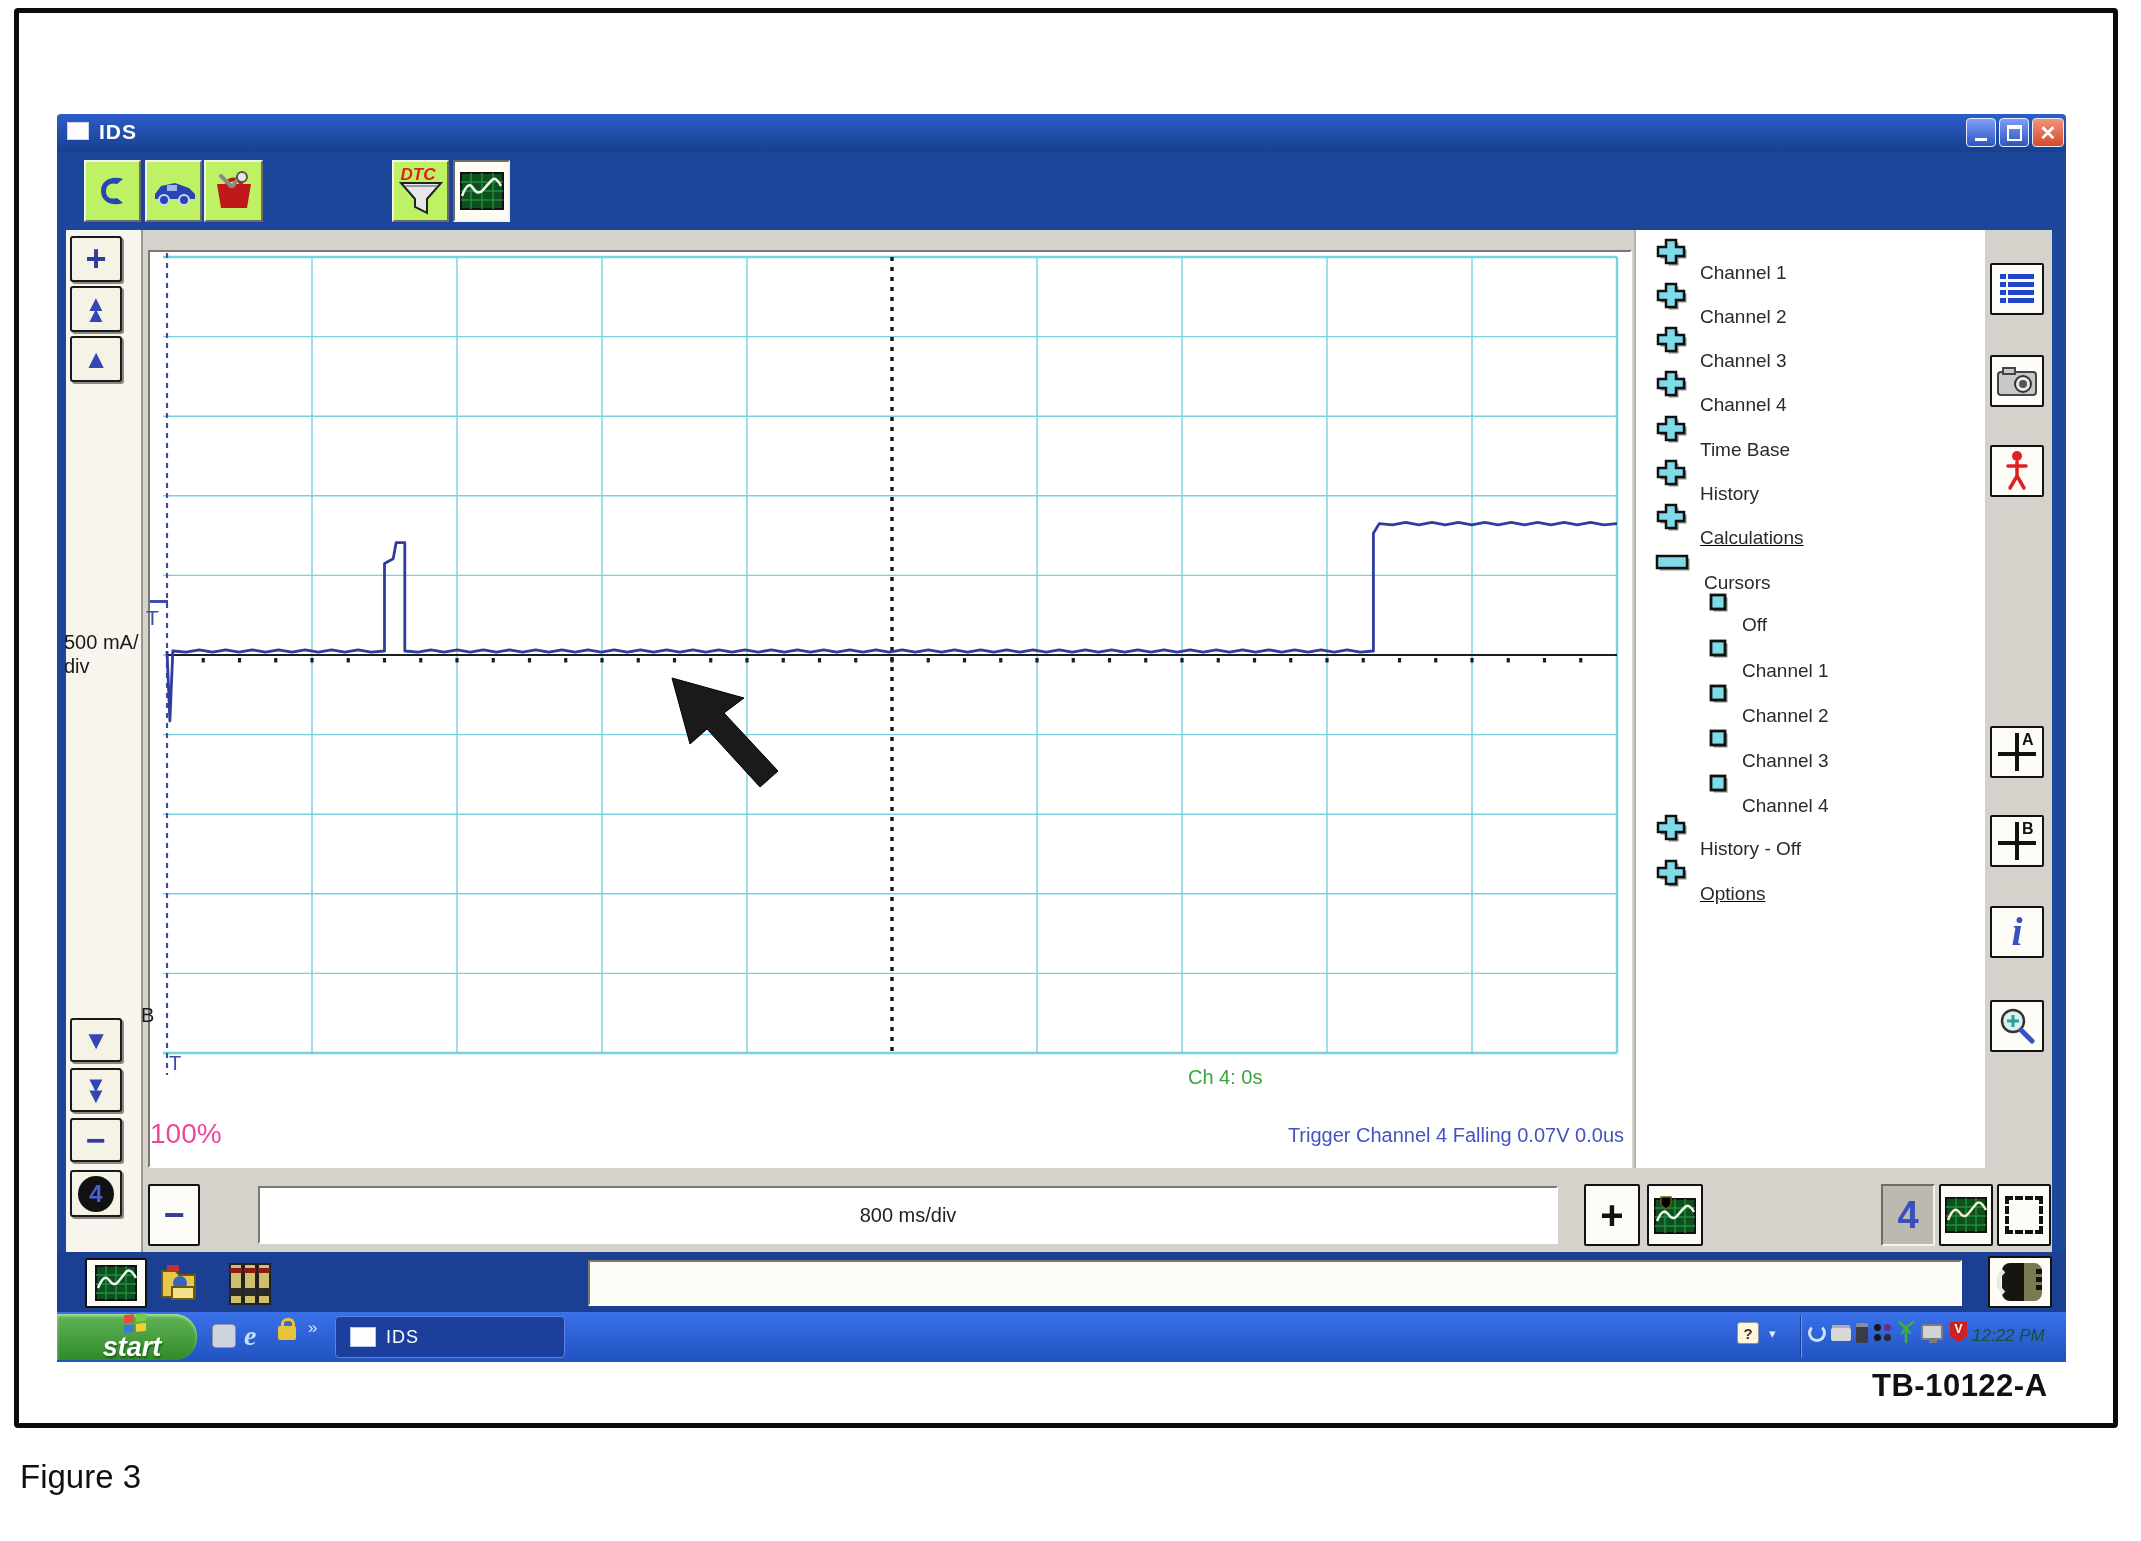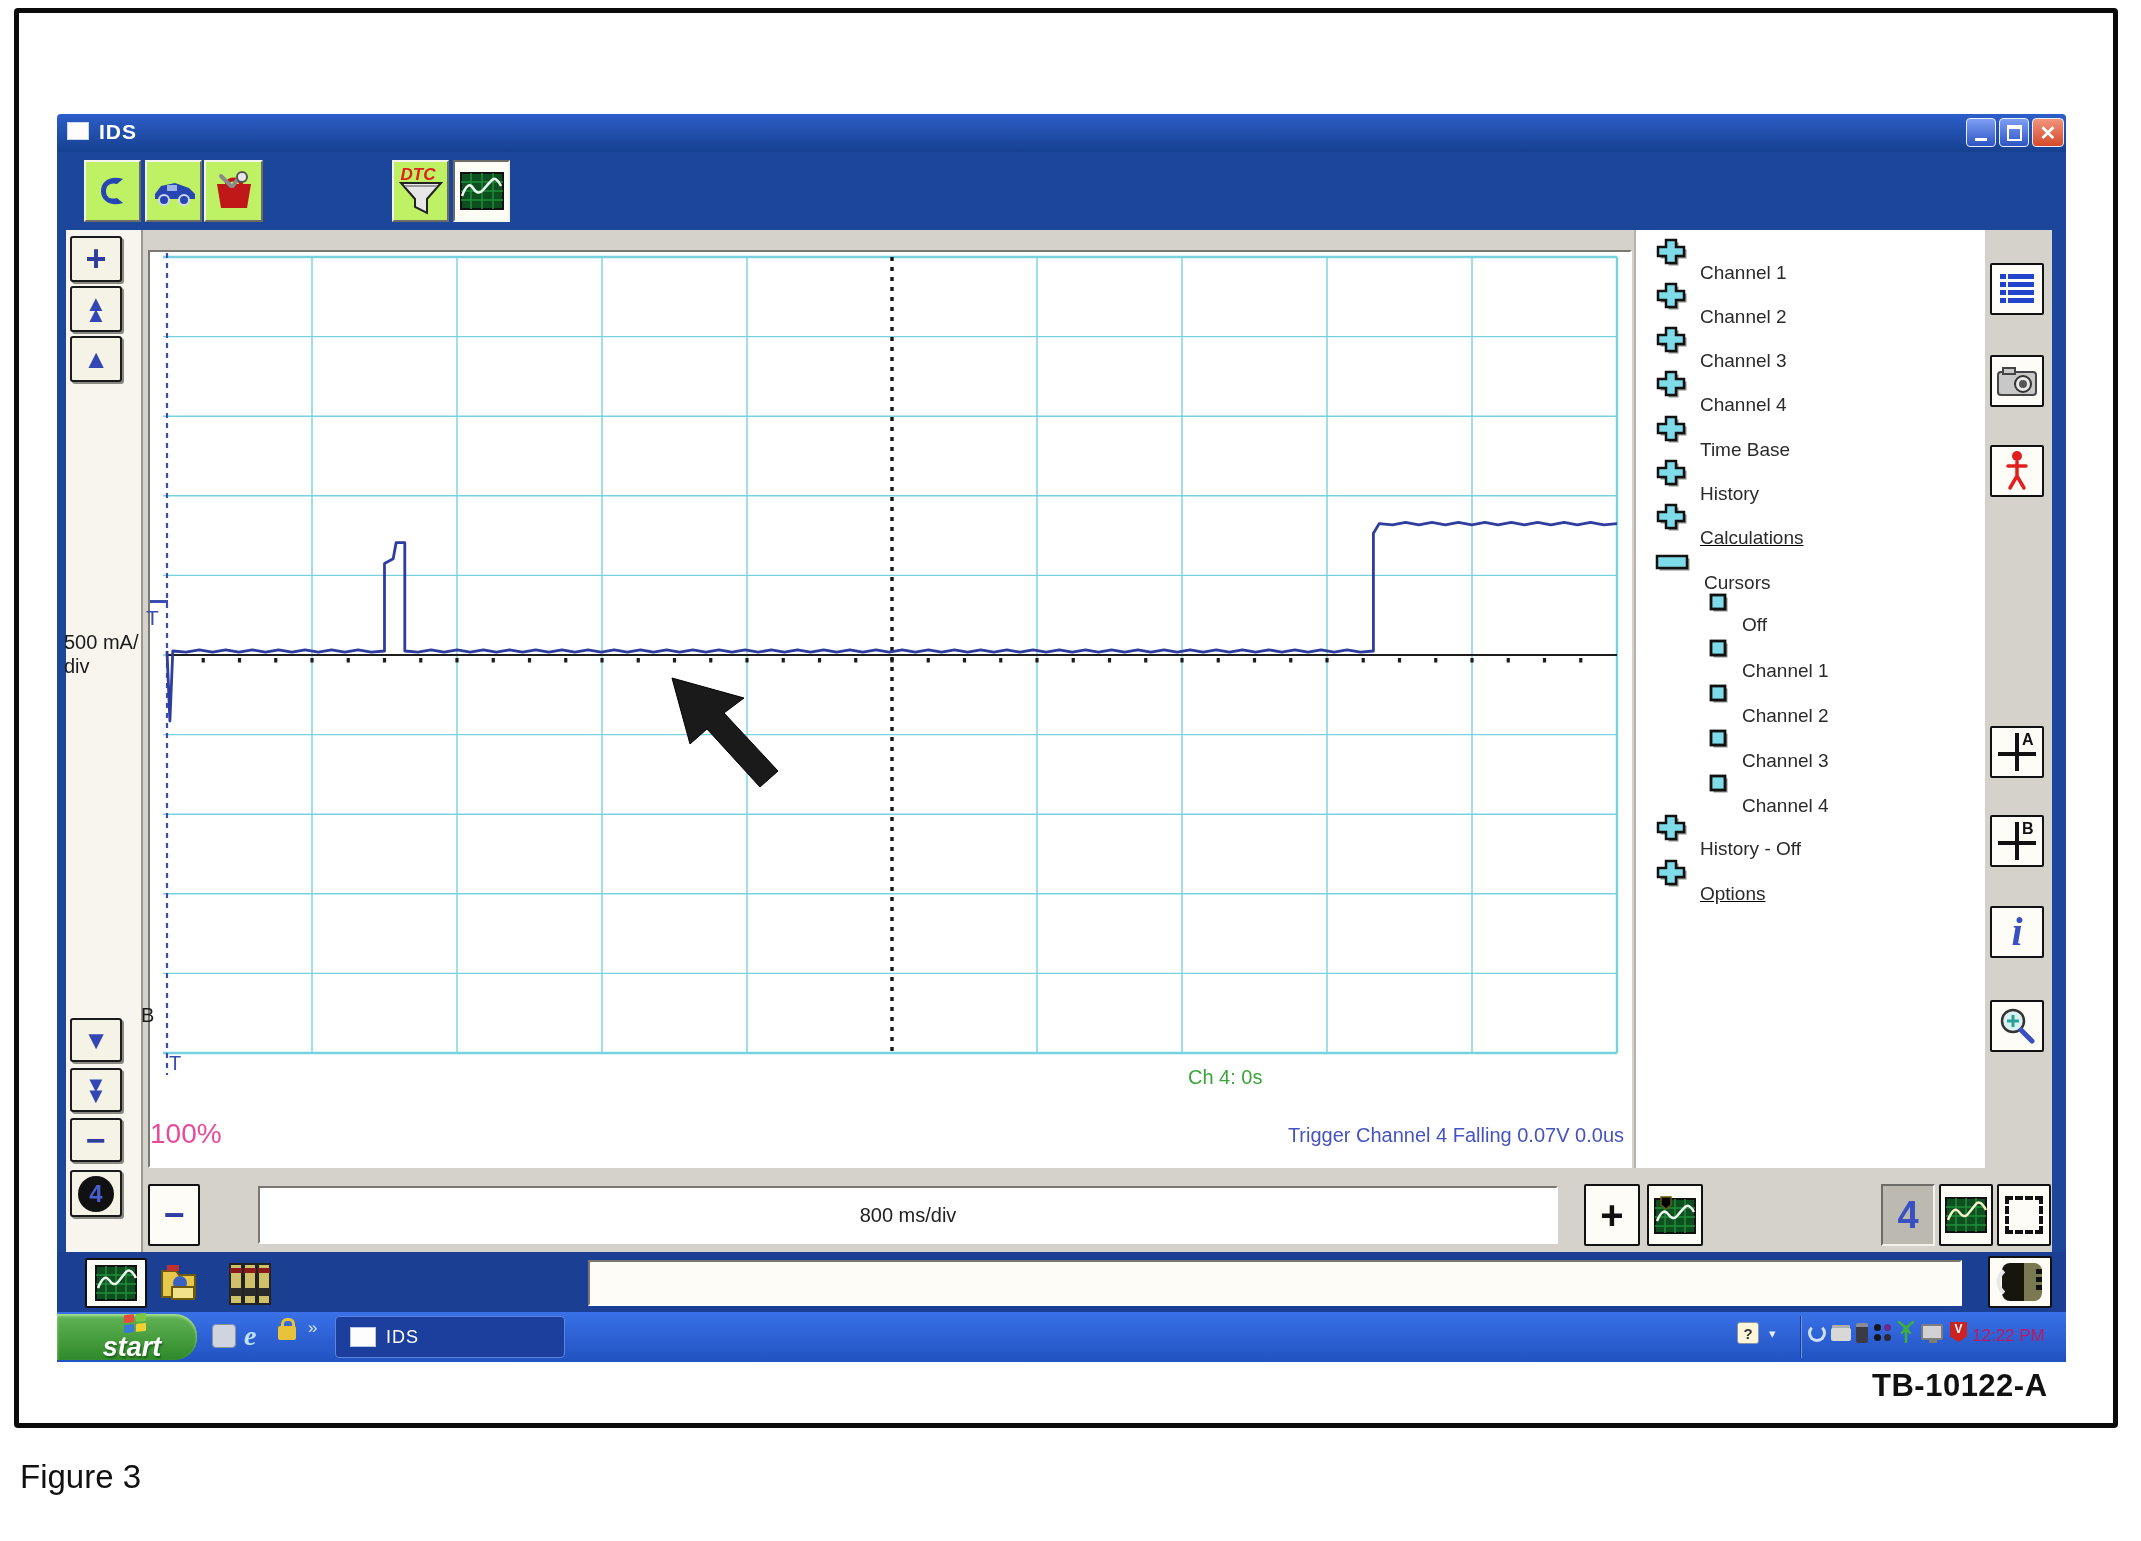--- a/index.html
+++ b/index.html
@@ -466,18 +466,18 @@
   <div class="b" style="left:1896px;top:1320px;width:20px;height:24px;">
     <svg width="20" height="24" viewBox="0 0 20 24">
         <path d="M10 8 v14 M10 8 L3 2 M10 8 L17 2 M10 8 L6 13 M10 8 L14 13" stroke="#3fae3f" stroke-width="2.5" fill="none" stroke-linecap="round"></path>
         <circle cx="10" cy="8" r="2.5" fill="#3fae3f"></circle>
       </svg>
   </div>
   <div class="b" style="left:1921px;top:1324px;width:22px;height:16px;background:#d2d2d2;border:2px solid #7c7c7c;border-radius:2px;">
     <span style="position:absolute;left:6px;bottom:-5px;width:8px;height:4px;background:#7c7c7c;"></span>
   </div>
   <div class="b" style="left:1950px;top:1322px;width:17px;height:20px;background:#cc2222;clip-path:polygon(0 0,100% 0,100% 72%,50% 100%,0 72%);display:flex;align-items:flex-start;justify-content:center;color:#fff;font-size:12px;font-weight:bold;">V</div>
-  <div class="b" style="left:1972px;top:1326px;color:#be185d;font-size:17px;">12:22 PM</div>
+  <div class="b" style="left:1972px;top:1326px;color:#14532d;font-size:17px;font-style:italic;">12:22 PM</div>
 
   <div class="b" style="left:1872px;top:1368px;width:200px;color:#111;font-size:31px;font-weight:bold;letter-spacing:0.5px;">TB-10122-A</div>
   <div class="b" style="left:20px;top:1458px;color:#111;font-size:33px;">Figure 3</div>
 
 </div>
 
 </body></html>

